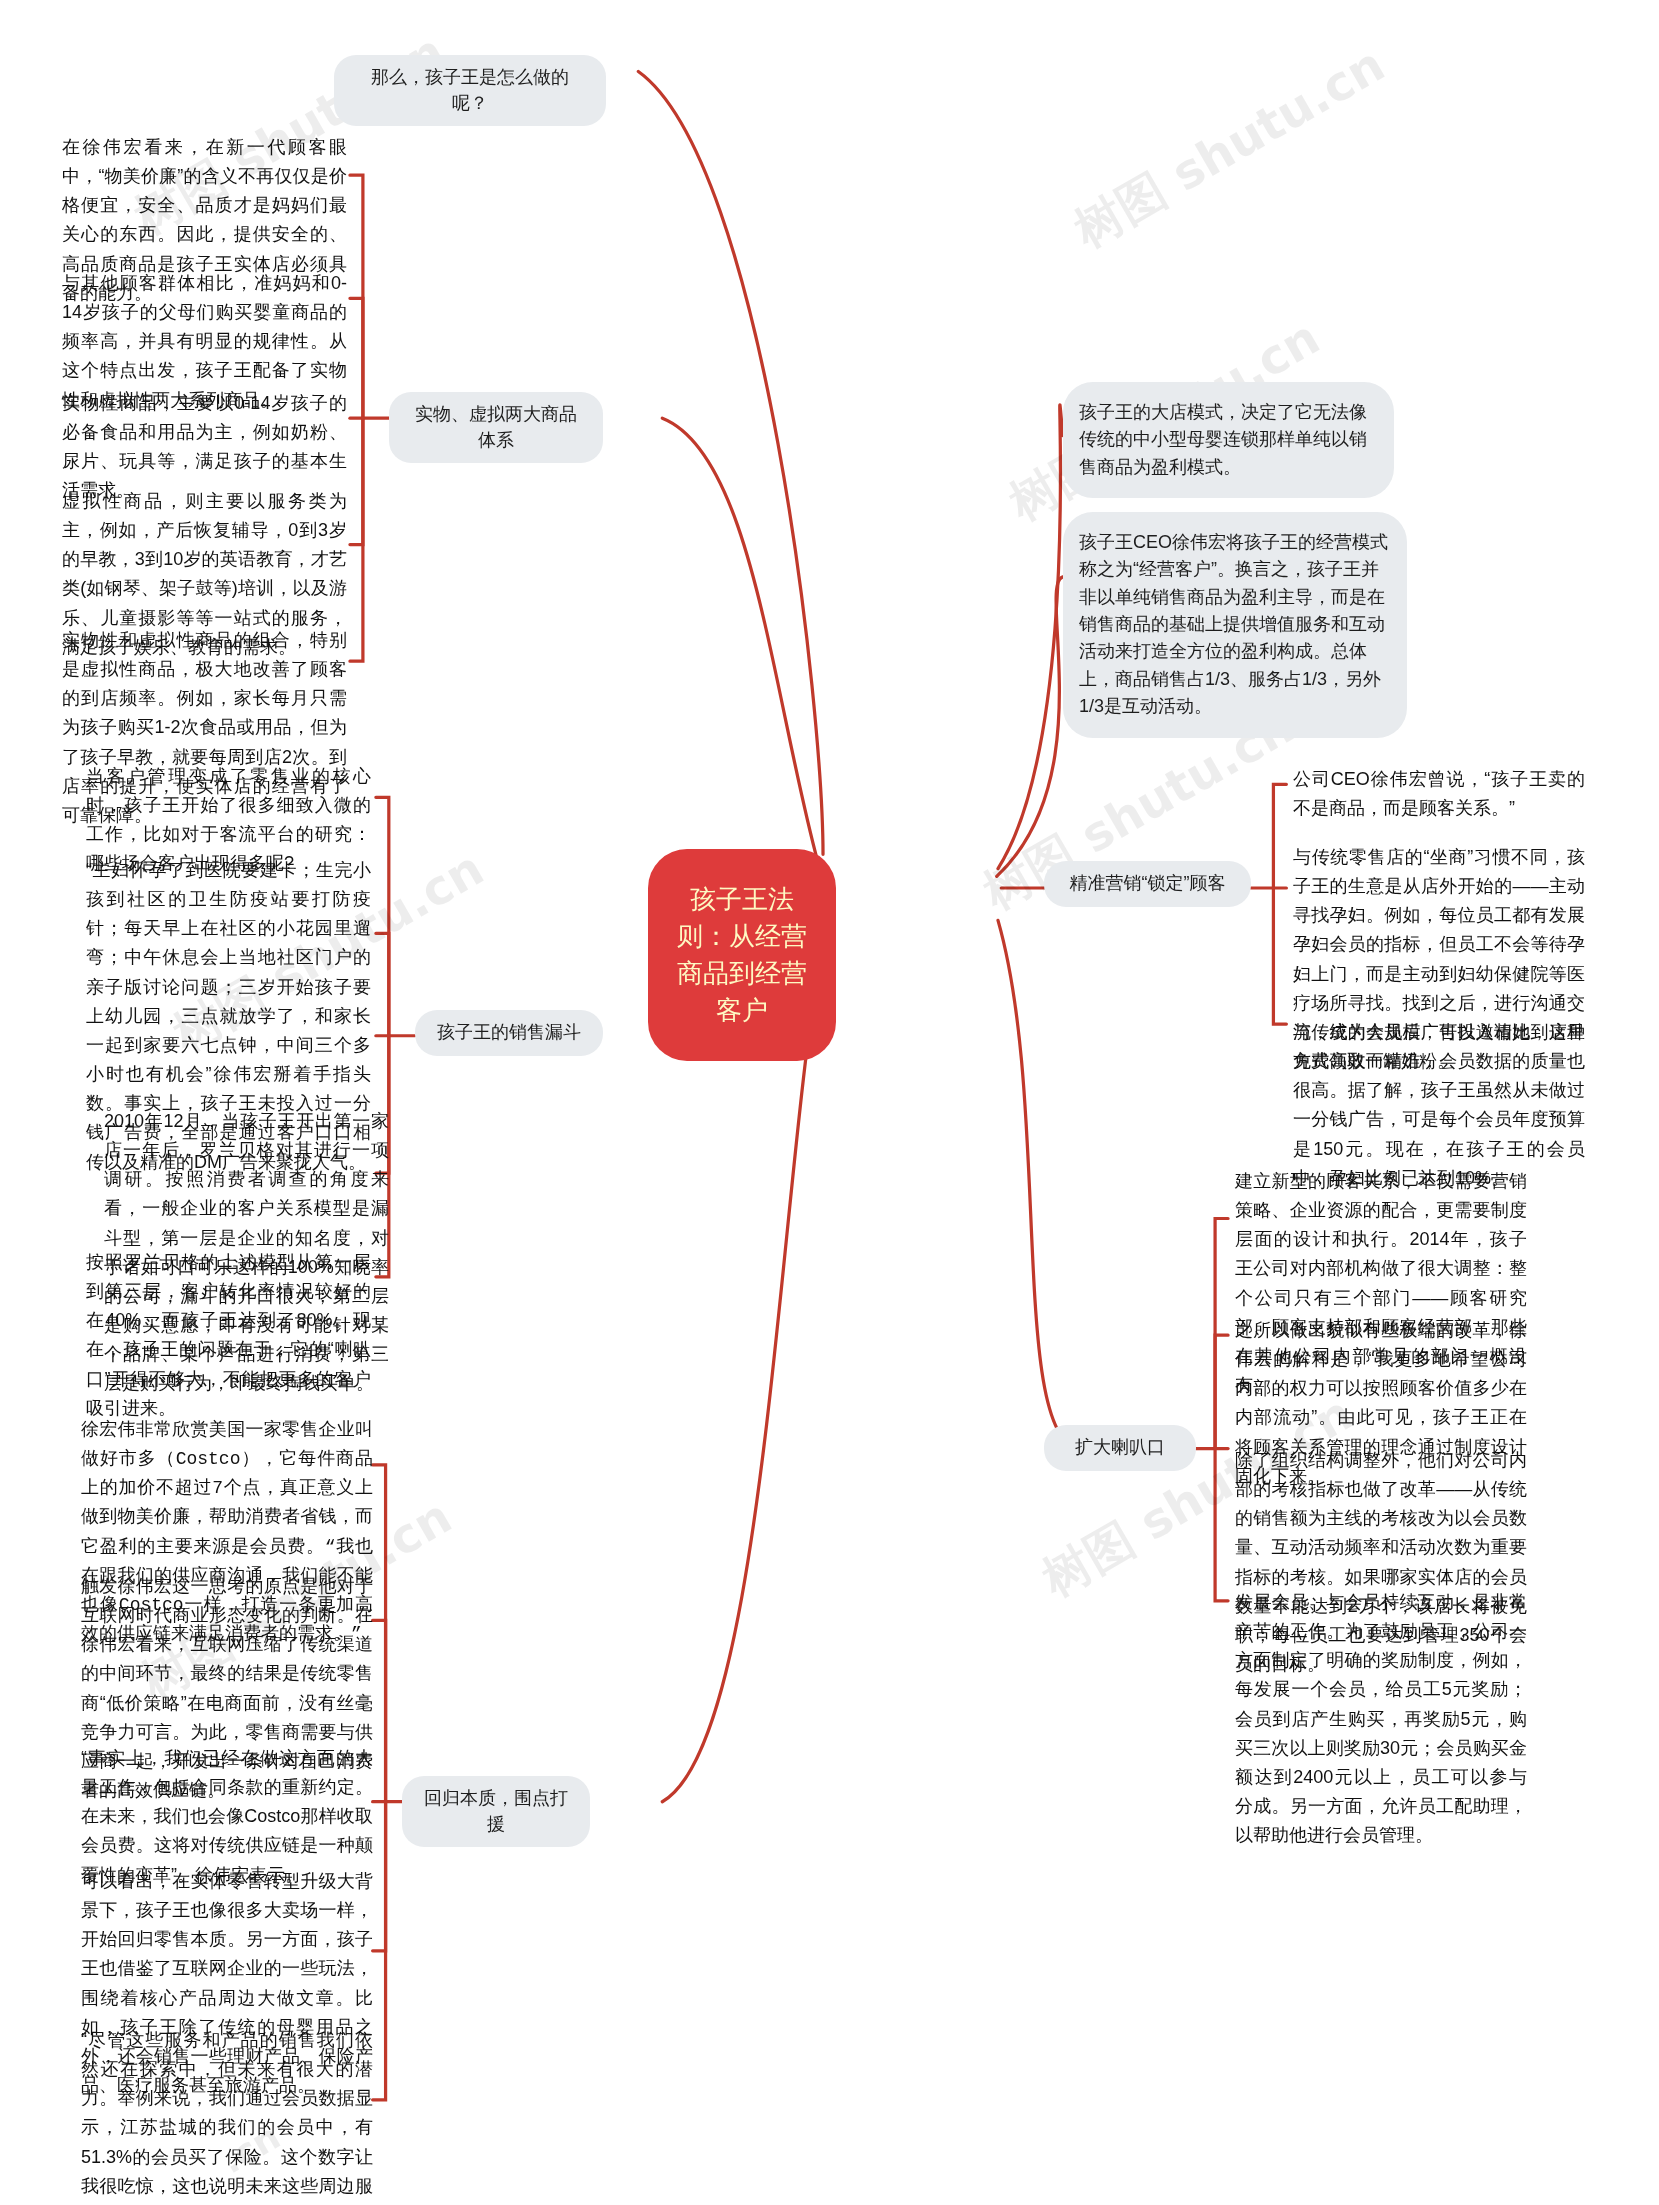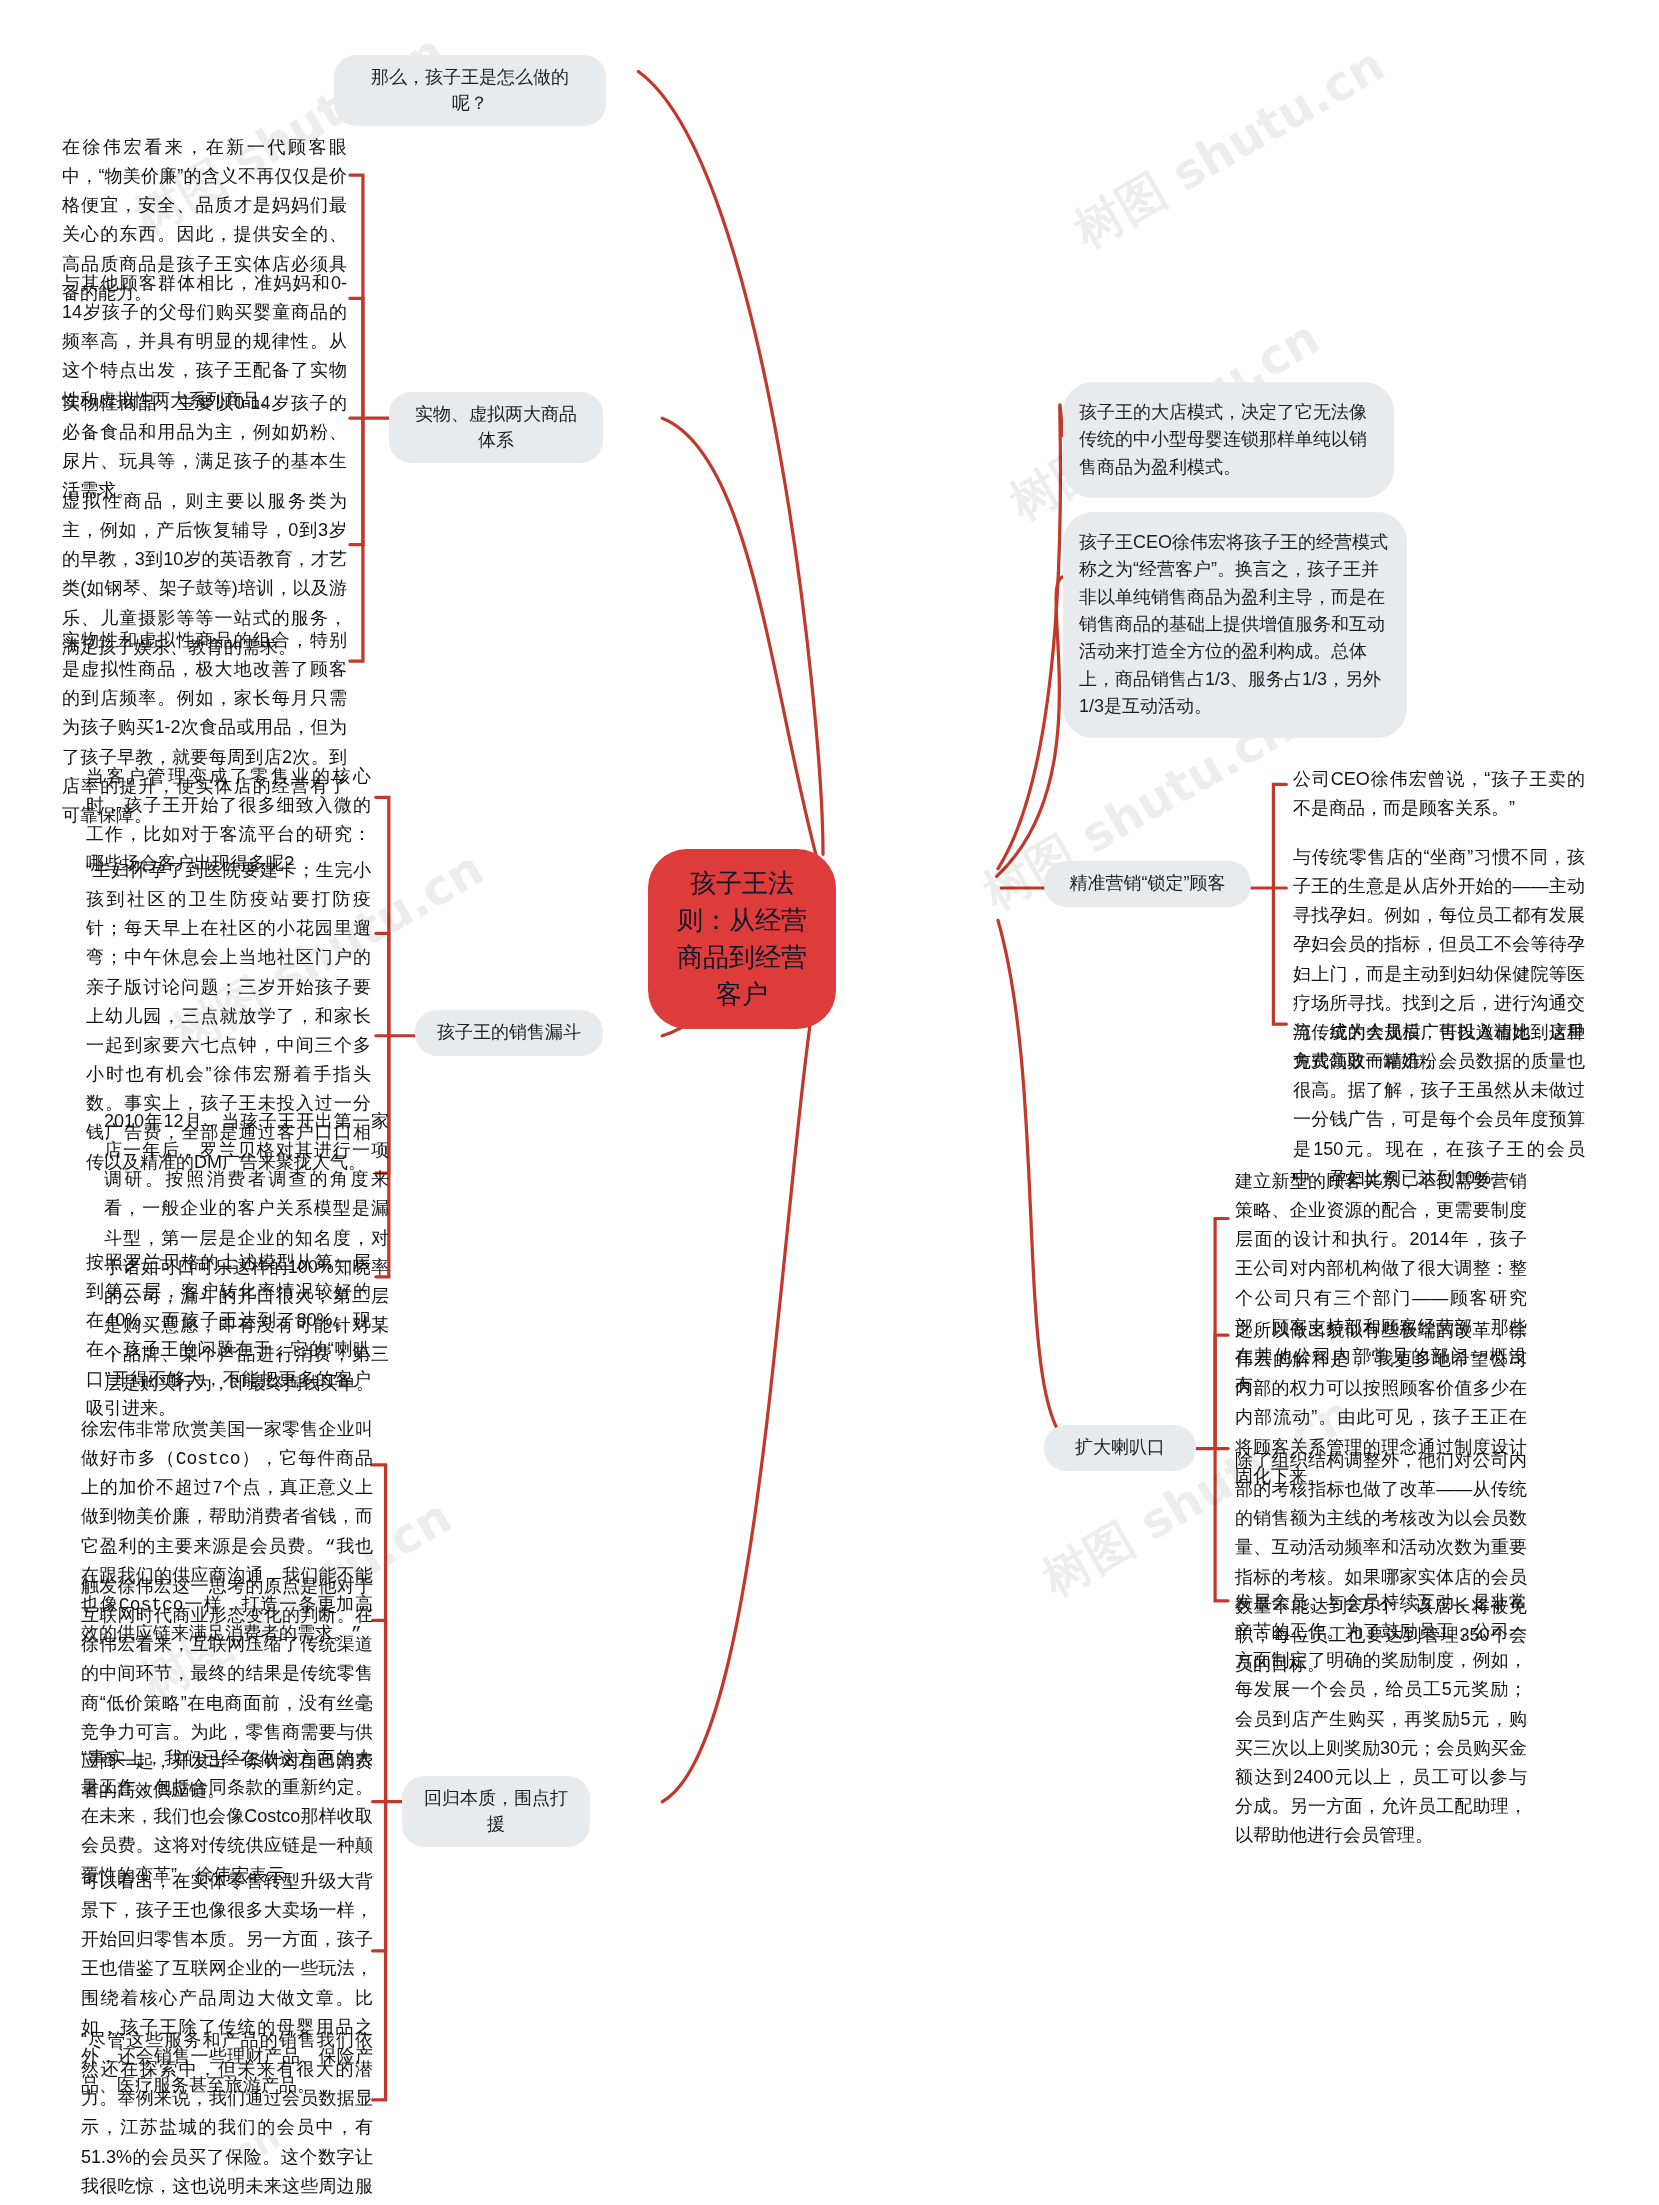--- a/index.html
+++ b/index.html
@@ -7,23 +7,23 @@
     font-family:"Liberation Sans","DejaVu Sans",sans-serif;
     width:1659px;height:2205px;position:relative;overflow:hidden;
     -webkit-font-smoothing:antialiased;
   }
   #canvas{position:absolute;inset:0;width:1659px;height:2205px;}
   #edges{position:absolute;left:0;top:0;width:1659px;height:2205px;pointer-events:none;}
   .node{position:absolute;box-sizing:border-box;}
 
   
   .root{
-    background:#DE3B3B;color:#0f172a;border-radius:39px;
+    background:#DE3B3B;color:#fef9c3;border-radius:39px;
     font-size:26px;line-height:1.42;text-align:center;
-    padding:16px 22px;font-weight:400;
+    padding:32px 22px;font-weight:400;
     display:flex;align-items:center;justify-content:center;
   }
 
   
   .pill{
     background:#E8EBEE;color:#1d1d1d;border-radius:22px;
     font-size:18px;line-height:1.4;padding:10.4px 19.4px;
     display:flex;align-items:center;justify-content:center;
     text-align:center;
   }

